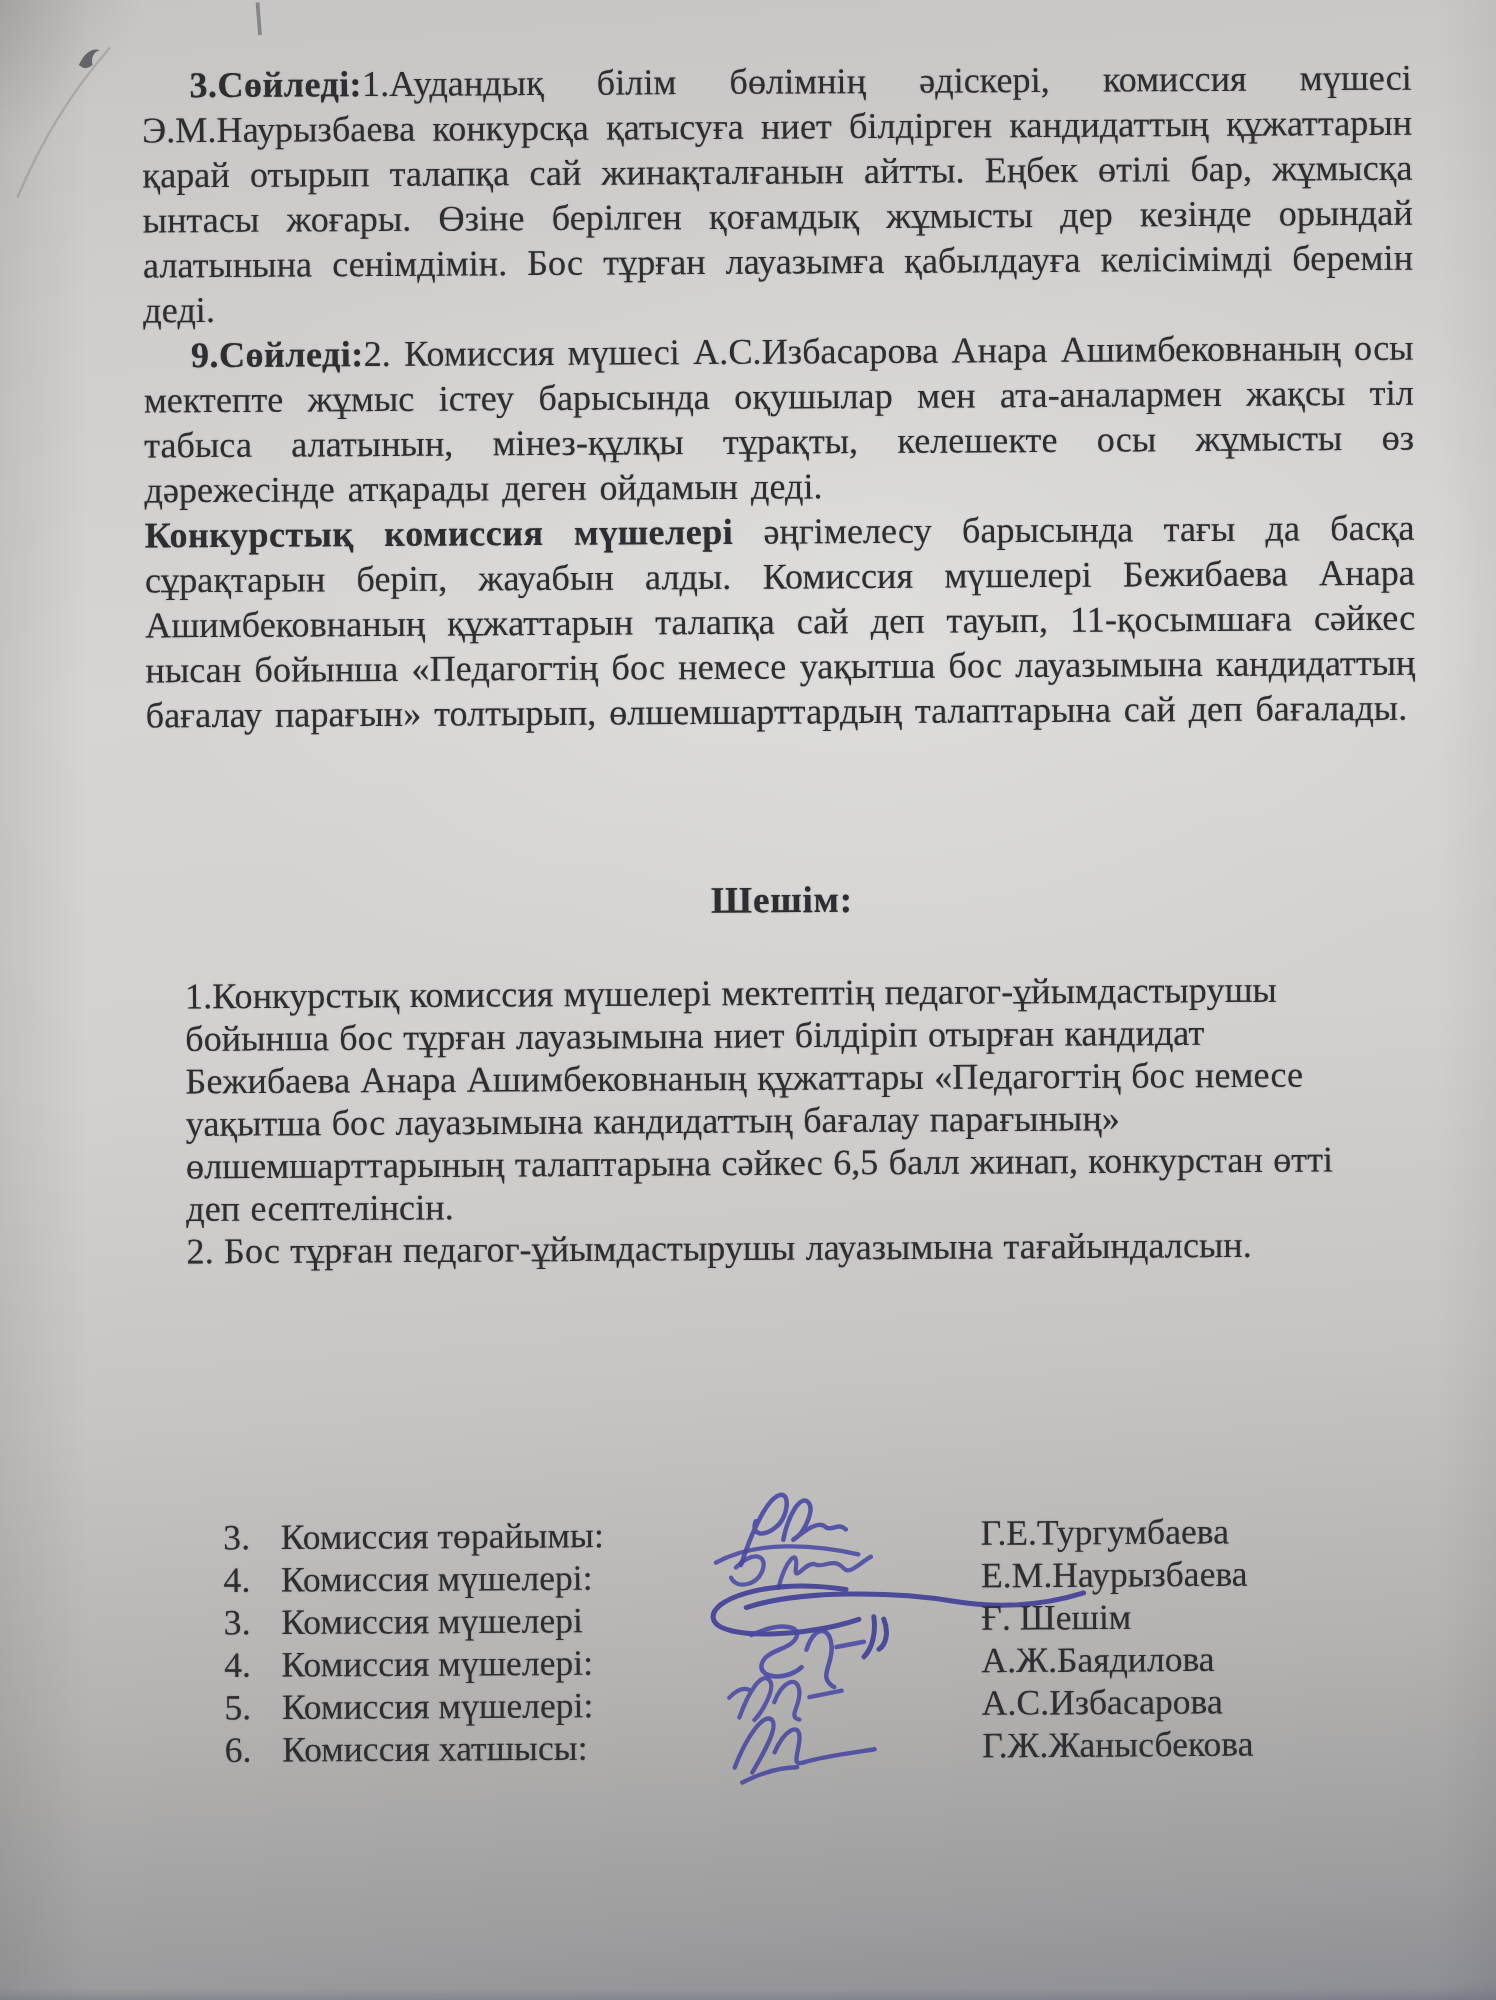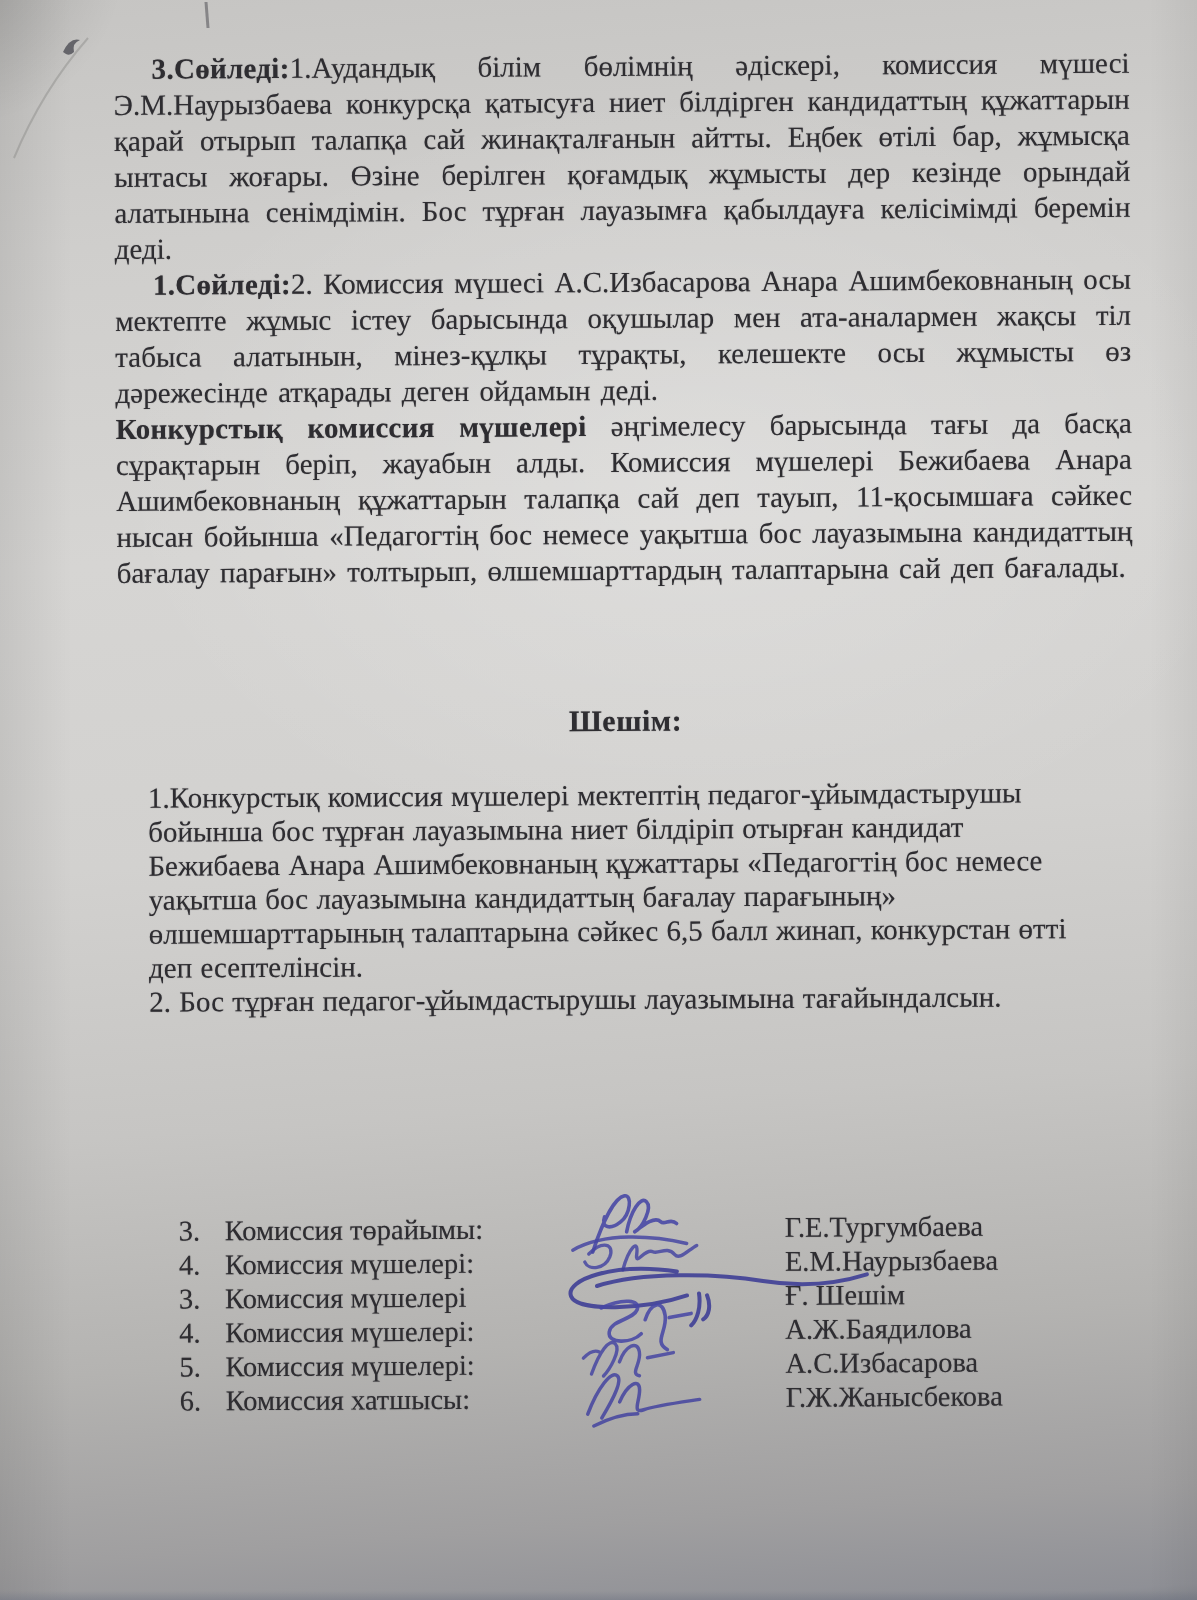--- a/index.html
+++ b/index.html
@@ -72,21 +72,21 @@
   <svg class="mark-layer" width="1197" height="1600" viewBox="0 0 1197 1600">
     <path d="M88,38 C60,70 34,110 14,158" stroke="rgba(120,120,118,.35)" stroke-width="2" fill="none"></path>
     <path d="M63,52 q7,-15 17,-12 q-8,3 -6,12 q-4,4 -8,2 z" fill="rgba(70,70,78,.75)"></path>
     <path d="M206,2 l2,26" stroke="rgba(80,80,86,.55)" stroke-width="3" fill="none"></path>
   </svg>
 
   <div class="doc">
 
     <div class="body-text">
       <p class="para-indent"><span class="lead">3.Сөйледі:</span><span>1.Аудандық білім бөлімнің әдіскері, комиссия мүшесі Э.М.Наурызбаева конкурсқа қатысуға ниет білдірген кандидаттың құжаттарын қарай отырып талапқа сай жинақталғанын айтты. Еңбек өтілі бар, жұмысқа ынтасы жоғары. Өзіне берілген қоғамдық жұмысты дер кезінде орындай алатынына сенімдімін. Бос тұрған лауазымға қабылдауға келісімімді беремін деді.</span></p>
-      <p class="para-indent"><span class="lead">1.Сөйледі:</span><span>2. Комиссия мүшесі А.С.Избасарова Анара Ашимбековнаның осы мектепте жұмыс істеу барысында оқушылар мен ата-аналармен жақсы тіл табыса алатынын, мінез-құлқы тұрақты, келешекте осы жұмысты өз дәрежесінде атқарады деген ойдамын деді.</span></p>
+      <p class="para-indent"><span class="lead">9.Сөйледі:</span><span>2. Комиссия мүшесі А.С.Избасарова Анара Ашимбековнаның осы мектепте жұмыс істеу барысында оқушылар мен ата-аналармен жақсы тіл табыса алатынын, мінез-құлқы тұрақты, келешекте осы жұмысты өз дәрежесінде атқарады деген ойдамын деді.</span></p>
       <p><span class="lead">Конкурстық комиссия мүшелері</span><span> әңгімелесу барысында тағы да басқа сұрақтарын беріп, жауабын алды. Комиссия мүшелері Бежибаева Анара Ашимбековнаның құжаттарын талапқа сай деп тауып, 11-қосымшаға сәйкес нысан бойынша «Педагогтің бос немесе уақытша бос лауазымына кандидаттың бағалау парағын» толтырып, өлшемшарттардың талаптарына сай деп бағалады.</span></p>
     </div>
 
     <h3 class="decision-heading">Шешім:</h3>
 
     <div class="decision-block">
       <p>1.Конкурстық комиссия мүшелері мектептің  педагог-ұйымдастырушы бойынша бос тұрған лауазымына ниет білдіріп отырған кандидат Бежибаева Анара Ашимбековнаның құжаттары «Педагогтің бос немесе уақытша бос лауазымына кандидаттың бағалау парағының» өлшемшарттарының талаптарына сәйкес 6,5 балл жинап, конкурстан өтті деп есептелінсін.</p>
       <p>2. Бос тұрған педагог-ұйымдастырушы лауазымына тағайындалсын.</p>
     </div>
 

